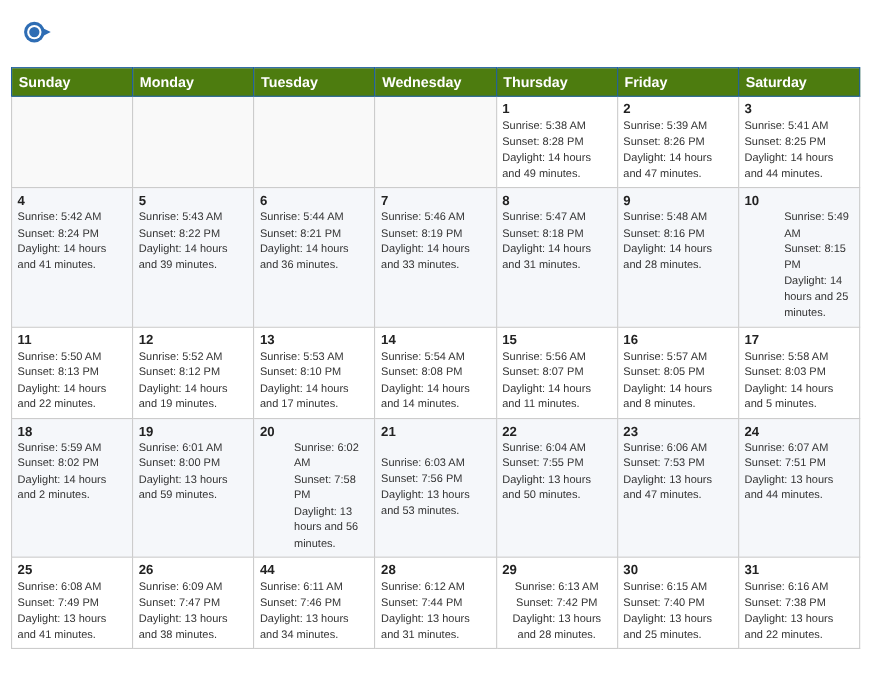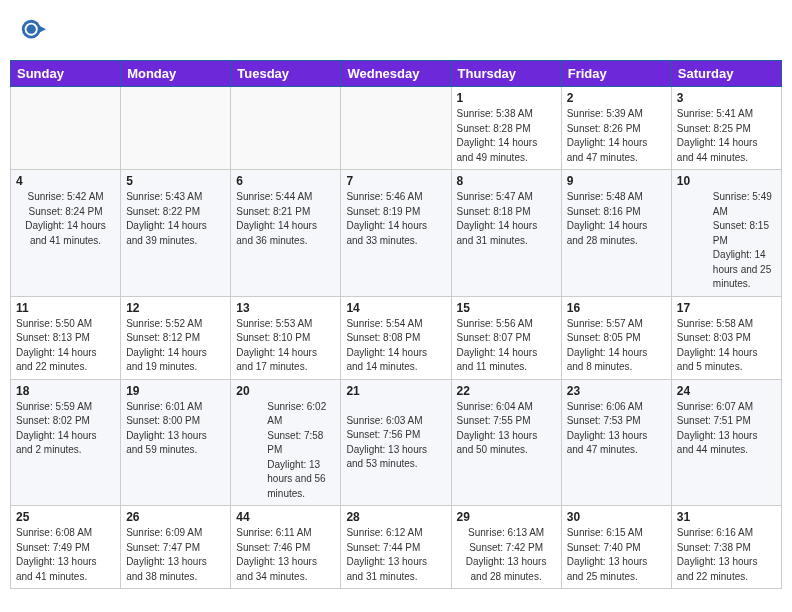--- a/index.html
+++ b/index.html
@@ -50,21 +50,21 @@
       font-size: 14px;
       color: #444;
     }
     .calendar {
       width: 100%;
       border-collapse: collapse;
       border: 1px solid #ccc;
       margin-top: 4px;
     }
     .calendar th {
-      background-color: #6d28d9;
+      background-color: #4d7c0f;
       color: #fff;
       text-align: left;
       padding: 5px 6px;
       font-size: 13px;
       border: 1px solid #2060a0;
     }
     .calendar td {
       border: 1px solid #ccc;
       vertical-align: top;
       padding: 4px 5px;
@@ -153,21 +153,21 @@
         <td>
           <span class="day-number">3</span>
           <div class="day-info" style="white-space: pre-line;">Sunrise: 5:41 AM
 Sunset: 8:25 PM
 Daylight: 14 hours and 44 minutes.</div>
         </td>
       </tr>
       <tr>
         <td>
           <span class="day-number">4</span>
-          <div class="day-info" style="white-space: pre-line; text-align: center;">Sunrise: 5:42 AM
+          <div class="day-info" style="white-space: pre-line;">Sunrise: 5:42 AM
 Sunset: 8:24 PM
 Daylight: 14 hours and 41 minutes.</div>
         </td>
         <td>
           <span class="day-number">5</span>
           <div class="day-info" style="white-space: pre-line;">Sunrise: 5:43 AM
 Sunset: 8:22 PM
 Daylight: 14 hours and 39 minutes.</div>
         </td>
         <td>

